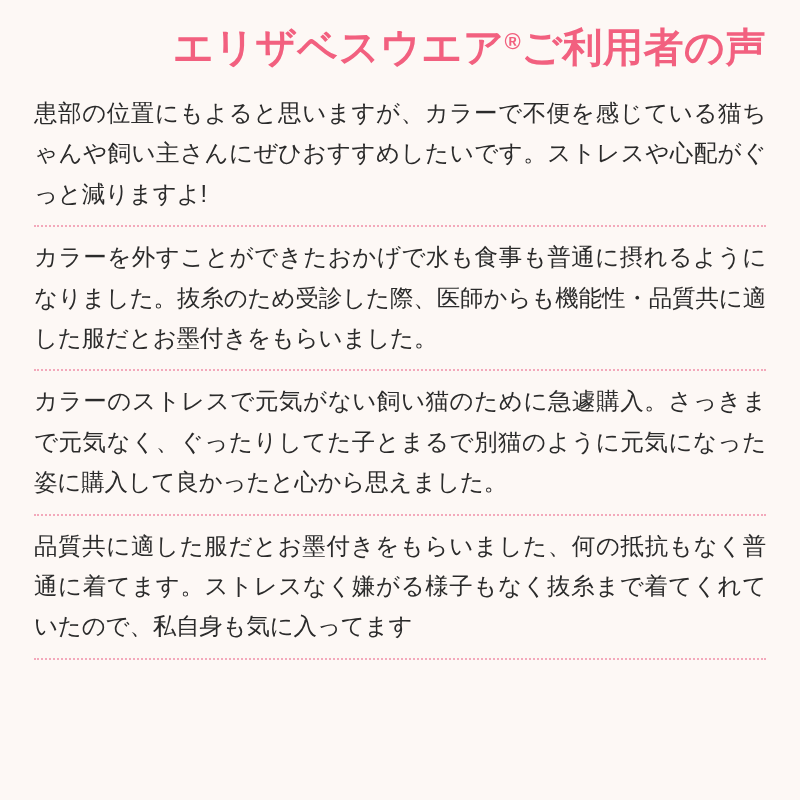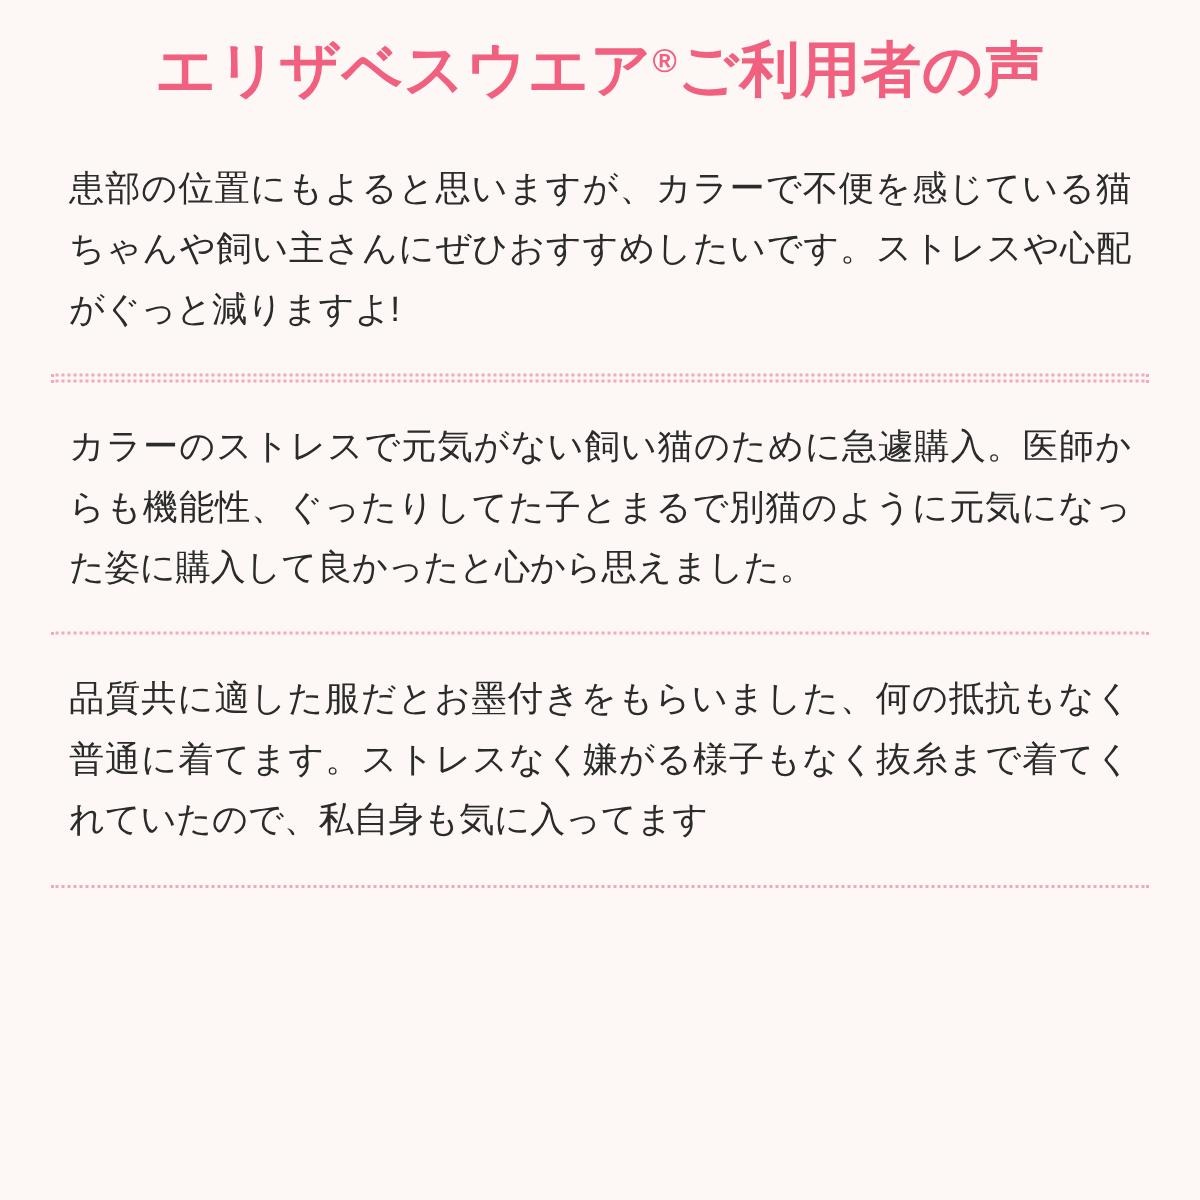--- a/index.html
+++ b/index.html
@@ -13,20 +13,21 @@
     font-family: "Liberation Sans", "DejaVu Sans", sans-serif;
     overflow: hidden;
   }
   .page {
     width: 800px;
     height: 660px;
     box-sizing: border-box;
     padding: 22px 34px 0 34px;
     display: flex;
     flex-direction: column;
+    align-items: flex-end;
   }
   .title {
     color: #f2607f;
     font-size: 40px;
     font-weight: bold;
     letter-spacing: 0.5px;
     text-align: center;
     line-height: 1.15;
     margin: 2px 0 14px 0;
     white-space: nowrap;
@@ -42,21 +43,21 @@
   .review {
     color: #2b2b2b;
     font-size: 23.5px;
     line-height: 1.72;
     letter-spacing: -0.2px;
     padding: 9px 0 10px 0;
     text-align: justify;
     text-justify: inter-character;
   }
   .review p {
-    margin: 12px;
+    margin: 0;
   }
   .divider {
     height: 0;
     border-top: 2.5px dotted #f3a9bb;
     margin: 1px 0 1px 0;
   }
 </style>
 </head>
 <body>
 
@@ -67,25 +68,28 @@
   </div>
 
   <div class="reviews">
 
     <div class="review">
       <p>患部の位置にもよると思いますが、カラーで不便を感じている猫ちゃんや飼い主さんにぜひおすすめしたいです。ストレスや心配がぐっと減りますよ!</p>
     </div>
 
     <div class="divider"></div>
 
+    <div class="review">
+      <p>カラーを外すことができたおかげで水も食事も普通に摂れるようになりました。抜糸のため受診した際、医師からも機能性・品質共に適した服だとお墨付きをもらいました。</p>
+    </div>
 
     <div class="divider"></div>
 
     <div class="review">
-      <p>カラーのストレスで元気がない飼い猫のために急遽購入。医師からも機能性、ぐったりしてた子とまるで別猫のように元気になった姿に購入して良かったと心から思えました。</p>
+      <p>カラーのストレスで元気がない飼い猫のために急遽購入。さっきまで元気なく、ぐったりしてた子とまるで別猫のように元気になった姿に購入して良かったと心から思えました。</p>
     </div>
 
     <div class="divider"></div>
 
     <div class="review">
       <p>品質共に適した服だとお墨付きをもらいました、何の抵抗もなく普通に着てます。ストレスなく嫌がる様子もなく抜糸まで着てくれていたので、私自身も気に入ってます</p>
     </div>
 
     <div class="divider"></div>
 

